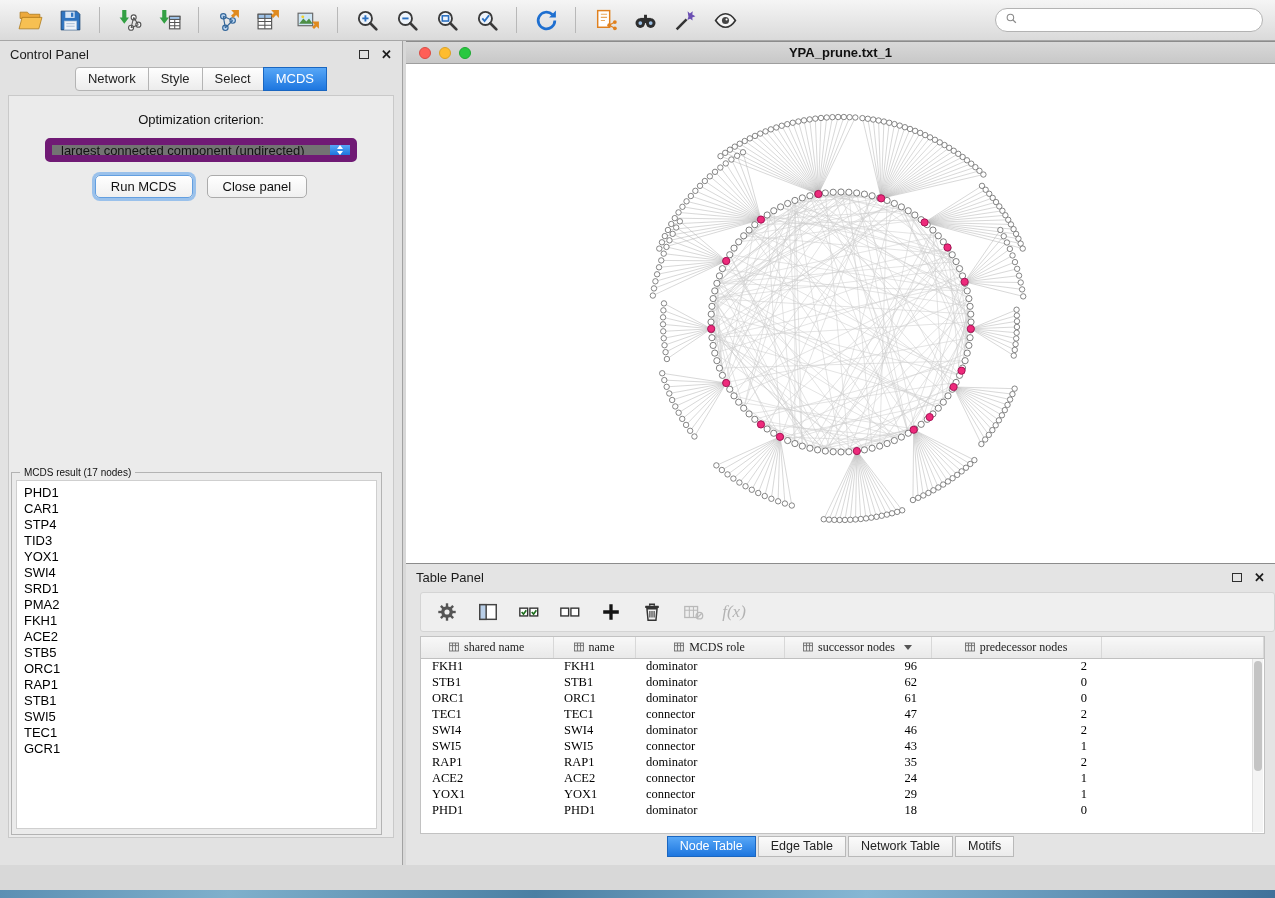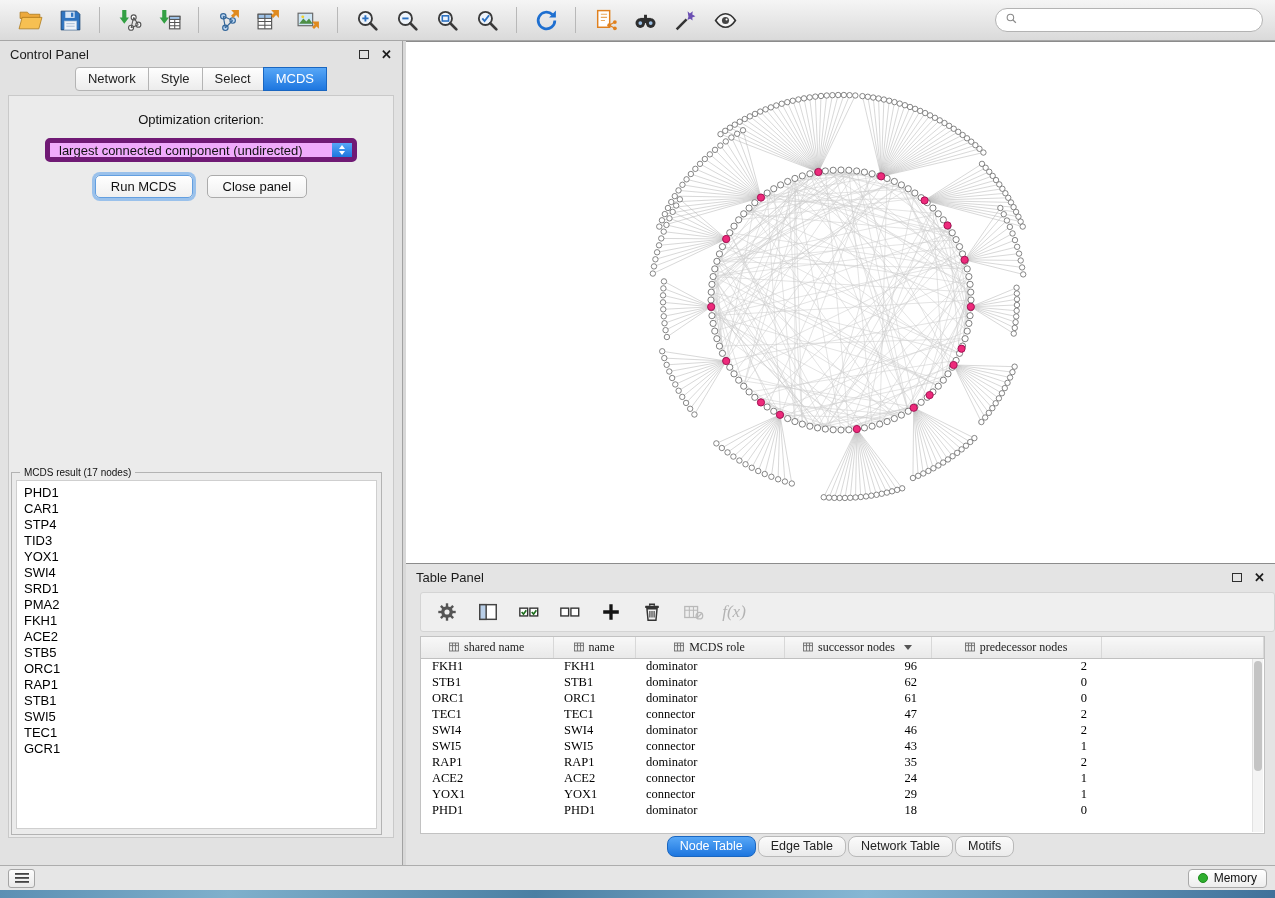--- a/index.html
+++ b/index.html
@@ -30,21 +30,21 @@
   .cp-tabs { display:flex; justify-content:center; height:24px; }
   .cp-tab { padding:3px 12px; font-size:13px; color:#222; background:linear-gradient(#fefefe,#ececec);
     border:1px solid #b4b4b4; margin-left:-1px; line-height:16px; }
   .cp-tab:first-child { border-radius:4px 0 0 4px; margin-left:0; }
   .cp-tab:last-child { border-radius:0 4px 4px 0; }
   .cp-tab.active { background:linear-gradient(var(--tab-active-top,#57a7f7),var(--tab-active-bottom,#1d76df));
     color:#fff; border-color:#1a66c0; border-radius:0; position:relative; z-index:2; }
   .cp-content { position:absolute; top:54px; left:8px; right:8px; bottom:27px; background:#ebebeb;
     border:1px solid #c9c9c9; text-align:center; }
   .opt-label { margin-top:16px; font-size:13px; color:#111; }
-  .dropdown { width:312px; height:24px; margin:11px auto 0; background:#f0abfc; border:5px solid #701a75;
+  .dropdown { width:312px; height:24px; margin:11px auto 0; background:#737373; border:7px solid #701a75;
     border-radius:5px; display:flex; align-items:center; overflow:hidden; }
   .dd-value { flex:1; font-size:13px; text-align:left; padding-left:9px; color:#111; white-space:nowrap; }
   .dd-stepper { width:20px; height:100%; background:linear-gradient(var(--tab-active-top,#57a7f7),var(--tab-active-bottom,#1d76df));
     display:flex; flex-direction:column; align-items:center; justify-content:center; gap:2px; }
   .tri-up { width:0; height:0; border-left:3.5px solid transparent; border-right:3.5px solid transparent; border-bottom:4.5px solid #fff; }
   .tri-down { width:0; height:0; border-left:3.5px solid transparent; border-right:3.5px solid transparent; border-top:4.5px solid #fff; }
   .btn-row { margin-top:13px; display:flex; justify-content:center; gap:14px; }
   .mac-btn { font-family:"Liberation Sans",sans-serif; font-size:13px; color:#111; padding:3px 15px;
     background:linear-gradient(#ffffff,#f0f0f0); border:1px solid #ababab; border-radius:5px; }
   .mac-btn.focus { box-shadow:0 0 0 3px rgba(100,165,235,.6); border-color:#639fe0; }
@@ -79,21 +79,21 @@
     border-bottom:1px solid #c0c0c0; font-weight:normal; font-size:12px; font-family:"Liberation Serif",serif; color:#222; }
   .th-inner { display:flex; align-items:center; justify-content:center; gap:5px; }
   .th-icon svg { display:block; }
   .sort-chevron { width:0; height:0; border-left:4px solid transparent; border-right:4px solid transparent; border-top:5px solid #555; margin-left:4px; }
   tbody td { height:16px; font-family:"Liberation Serif",serif; font-size:12.5px; color:#000; padding:0 0 0 11px; white-space:nowrap; }
   tbody td.num { text-align:right; padding:0 14px 0 0; }
   .vscroll { position:absolute; top:22px; right:1px; bottom:1px; width:11px; background:#f4f4f4; border-left:1px solid #e2e2e2; }
   .vthumb { width:8px; margin:2px auto 0; height:110px; background:#c4c4c4; border-radius:4px; }
   .tp-tabs { position:absolute; left:0; right:0; bottom:8px; display:flex; justify-content:center; gap:2px; }
   .tp-tab { padding:2px 12px; font-size:12.5px; color:#222; background:linear-gradient(#fbfbfb,#ebebeb);
-    border:1px solid #b9b9b9; border-radius:8px; line-height:15px; }
+    border:1px solid #b9b9b9; border-radius:0; line-height:15px; }
   .tp-tab.active { background:linear-gradient(var(--tab-active-top,#57a7f7),var(--tab-active-bottom,#1d76df)); color:#fff; border-color:#1a66c0; }
 
   
   .status-bar { position:absolute; left:0; right:0; top:865px; height:25px; background:#e6e6e6; border-top:1px solid #adadad;
     display:flex; align-items:center; padding:0 8px; }
   .hamburger-btn { width:27px; height:19px; border:1px solid #a5a5a5; border-radius:3px; background:linear-gradient(#fdfdfd,#e9e9e9);
     display:flex; align-items:center; justify-content:center; }
   .memory-btn { margin-left:auto; height:19px; display:flex; align-items:center; gap:6px; padding:0 9px;
     border:1px solid #a9a9a9; border-radius:4px; background:linear-gradient(#ffffff,#ededed); font-size:12px; color:#111; }
   .mem-dot { width:10px; height:10px; border-radius:50%; background:var(--memory-green,#2fae2f); border:1px solid #1d8a1d; }
@@ -295,20 +295,28 @@
             <div class="result-item">STB1</div>
             <div class="result-item">SWI5</div>
             <div class="result-item">TEC1</div>
             <div class="result-item">GCR1</div>
           </div>
       </fieldset>
     </div>
   </div>
 
   <div class="network-window">
+    <div class="net-titlebar">
+      <span class="traffic">
+        <span class="tl red"></span>
+        <span class="tl yellow"></span>
+        <span class="tl green"></span>
+      </span>
+      <span>YPA_prune.txt_1</span>
+    </div>
     <svg id="network-svg" viewBox="0 0 869 500">
         <g stroke="#9c9c9c" stroke-width="0.55" opacity="0.5">
           <line x1="562.8705879031287" y1="234.56684508419232" x2="388.9013646844703" y2="136.44788845089607"></line>
           <line x1="305.94784636725296" y1="242.33023156680798" x2="328.0120974338247" y2="331.84841707505024"></line>
           <line x1="308.77756373461324" y1="289.11103635738255" x2="450.669768433192" y2="387.05215363274704"></line>
           <line x1="310.8862873538891" y1="219.32460299882365" x2="411.5668450841923" y2="130.1294120968713"></line>
           <line x1="435" y1="388" x2="508.84841707505024" y2="364.9879025661753"></line>
           <line x1="442.8492046648971" y1="128.23717795096871" x2="305.2371779509687" y2="250.15079533510286"></line>
           <line x1="481.09863531552963" y1="379.5521115491039" x2="348.7940544286966" y2="355.30639726224314"></line>
           <line x1="403.8889636426175" y1="384.22243626538676" x2="307.1294120968713" y2="234.56684508419227"></line>
@@ -1244,28 +1252,15 @@
         </div>
     </div>
     <div class="tp-tabs">
       <div class="tp-tab active">Node Table</div>
       <div class="tp-tab">Edge Table</div>
       <div class="tp-tab">Network Table</div>
       <div class="tp-tab">Motifs</div>
     </div>
   </div>
 
-  <div class="status-bar">
-    <div class="hamburger-btn">
-      <svg width="14" height="10">
-          <rect y="0" width="14" height="1.8" fill="#444"></rect>
-          <rect y="4" width="14" height="1.8" fill="#444"></rect>
-          <rect y="8" width="14" height="1.8" fill="#444"></rect>
-        </svg>
-    </div>
-    <div class="memory-btn">
-      <span class="mem-dot"></span>
-      <span>Memory</span>
-    </div>
-  </div>
   <div class="desktop-strip"></div>
 
 </div>
 
 </body></html>

